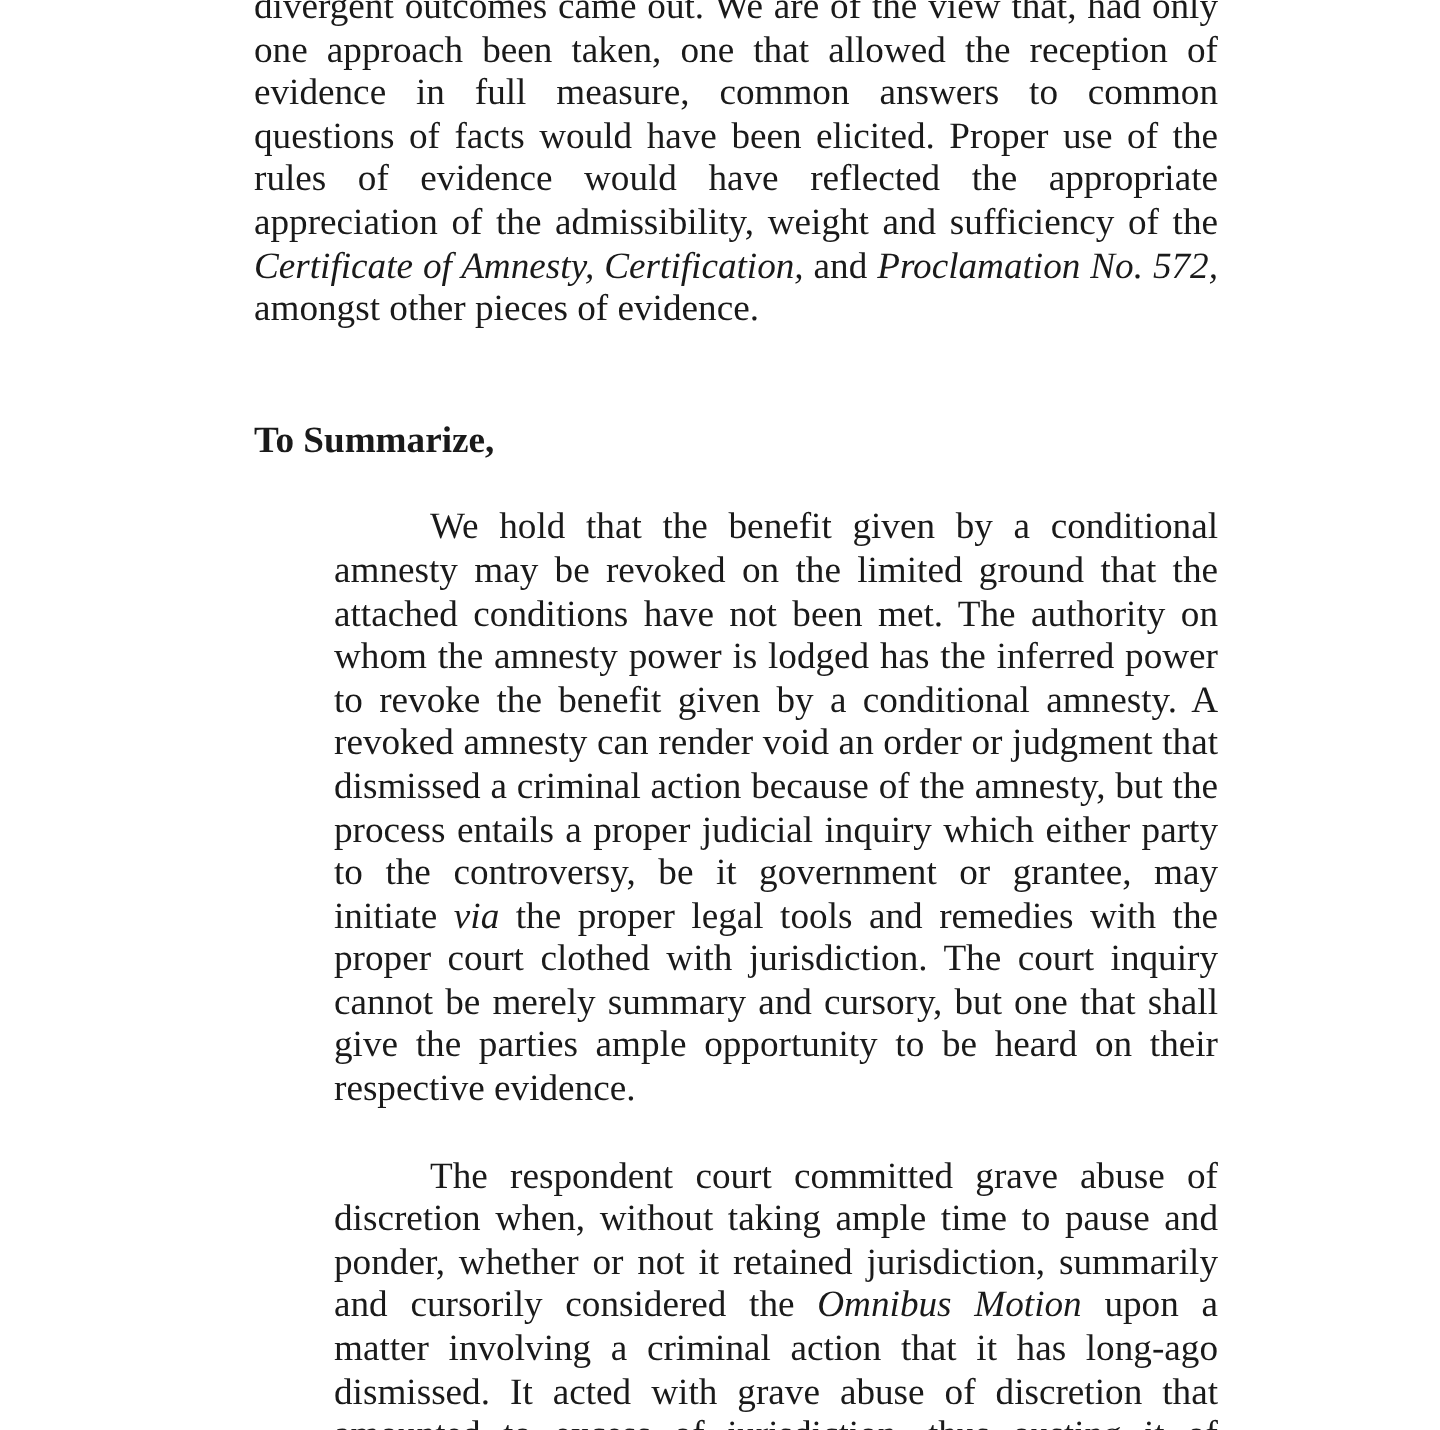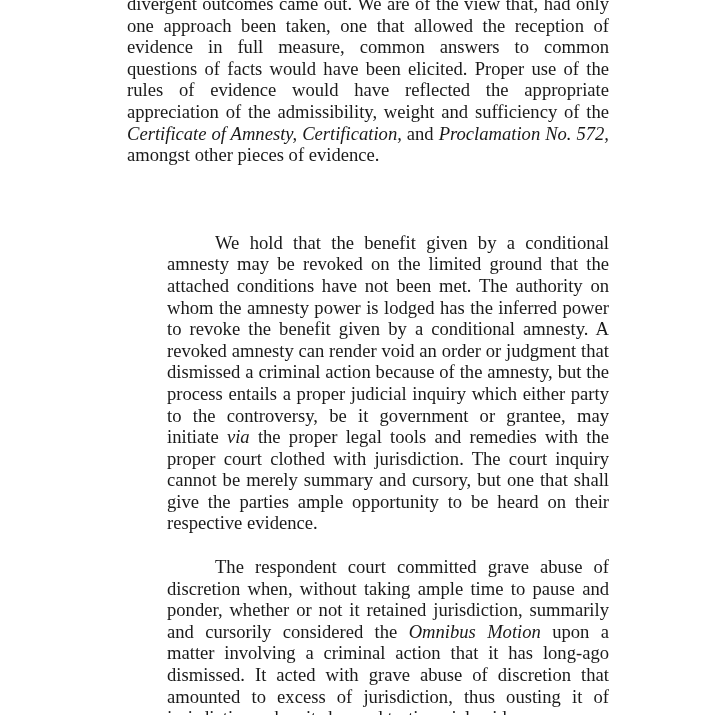--- a/index.html
+++ b/index.html
@@ -43,20 +43,21 @@
   </style>
 </head>
 <body>
 
 <div class="page">
 
   <p class="para"><span>divergent outcomes came out. We are of the view that, had only one approach been taken, one that allowed the reception of evidence in full measure, common answers to common questions of facts would have been elicited. Proper use of the rules of evidence would have reflected the appropriate appreciation of the admissibility, weight and sufficiency of the </span><em>Certificate of Amnesty, Certification,</em><span> and </span><em>Proclamation No. 572,</em><span> amongst other pieces of evidence.</span></p>
 
   <div class="gap-lg"></div>
 
+  <p class="heading">To Summarize,</p>
 
   <div class="gap-md"></div>
 
   <p class="para indent"><span>We hold that the benefit given by a conditional amnesty may be revoked on the limited ground that the attached conditions have not been met. The authority on whom the amnesty power is lodged has the inferred power to revoke the benefit given by a conditional amnesty.  A revoked amnesty can render void an order or judgment that dismissed a criminal action because of the amnesty, but the process entails a proper judicial inquiry which either party to the controversy, be it government or grantee, may initiate </span><em>via</em><span> the proper legal tools and remedies with the proper court clothed with jurisdiction. The court inquiry cannot be merely summary and cursory, but one that shall give the parties ample opportunity to be heard on their respective evidence.</span></p>
 
   <div class="gap-md"></div>
 
   <p class="para indent"><span>The respondent court committed grave abuse of discretion when, without taking ample time to pause and ponder, whether or not it retained jurisdiction, summarily and cursorily considered the </span><em>Omnibus Motion</em><span> upon a matter involving a criminal action that it has long-ago dismissed. It acted with grave abuse of discretion that amounted to excess of jurisdiction, thus ousting it of jurisdiction, when it shunned testimonial evidence.</span></p>
 
 </div>

